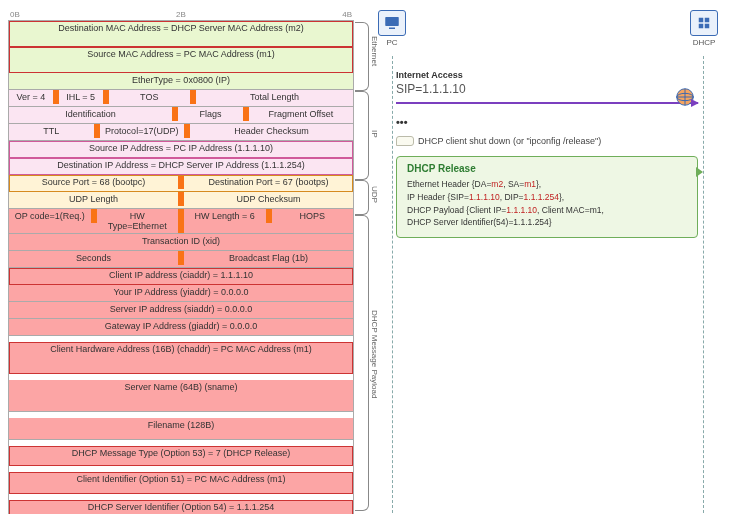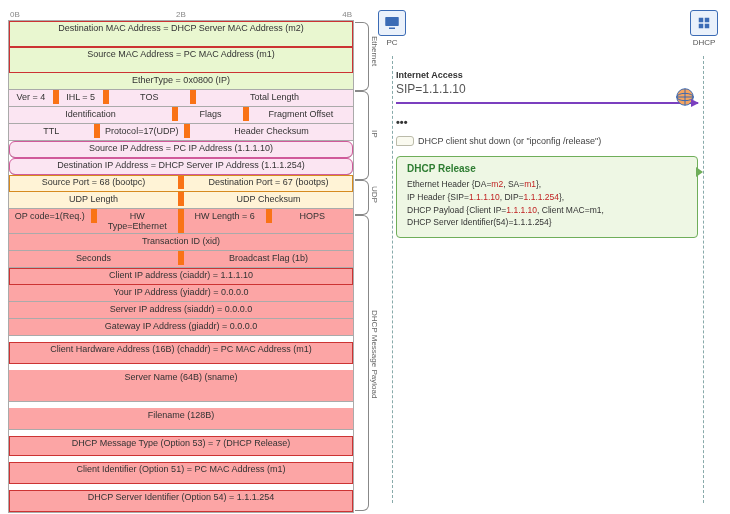--- a/index.html
+++ b/index.html
@@ -10,21 +10,21 @@
   .pkt { border: 1px solid #aaa; }
   .row { display: flex; border-bottom: 1px solid #aaa; min-height: 17px; align-items: flex-start; }
   .row:last-child { border-bottom: none; }
   .cell { display: flex; align-items: center; justify-content: center; padding: 2px 3px; text-align: center; border-right: 6px solid #f97316; }
   .cell:last-child { border-right: none; }
   .eth { background: #e9f7d0; }
   .ip  { background: #fbe5f2; }
   .udp { background: #fff3d6; }
   .dhcp{ background: #fca5a5; }
   .hl-red  { outline: 1.5px solid #cc3333; outline-offset: -1.5px; position: relative; z-index: 2; }
-  .hl-pink { outline: 1.5px solid #d05a9a; outline-offset: -1.5px; position: relative; z-index: 2; border-radius: 6px; }
+  .hl-pink { outline: 1.5px solid #d05a9a; outline-offset: -1.5px; position: relative; z-index: 2; }
   .hl-or   { outline: 1.5px solid #d68a1e; outline-offset: -1.5px; position: relative; z-index: 2; }
   .gap { height: 6px; background: #fff; border-left:1px solid #fff; border-right:1px solid #fff;}
   .brace { position: absolute; width: 14px; border-right: 1px solid #888; border-top: 1px solid #888; border-bottom: 1px solid #888; border-radius: 0 6px 6px 0; }
   .brace-lbl { position: absolute; font-size: 8px; color: #666; writing-mode: vertical-rl; text-orientation: mixed; }
   .right { flex: 1; position: relative; }
   .nodes { display: flex; justify-content: space-between; align-items: center; padding: 0 4px; }
   .node { display: flex; flex-direction: column; align-items: center; gap: 2px; }
   .node-box { width: 28px; height: 26px; border: 1.5px solid #3b6bb5; border-radius: 3px; background: #eaf1fb; display:flex; align-items:center; justify-content:center; }
   .node svg { width: 18px; height: 18px; fill: #3b6bb5; }
   .node-lbl { font-size: 8px; color: #555; }
@@ -119,21 +119,21 @@
       <div class="row dhcp">
           <div class="cell" style="flex:1">Your IP Address (yiaddr) = 0.0.0.0</div>
         </div>
       <div class="row dhcp">
           <div class="cell" style="flex:1">Server IP address (siaddr) = 0.0.0.0</div>
         </div>
       <div class="row dhcp">
           <div class="cell" style="flex:1">Gateway IP Address (giaddr) = 0.0.0.0</div>
         </div>
       <div class="gap"></div>
-      <div class="row dhcp hl-red" style="height:22px">
+      <div class="row dhcp hl-red" style="height:32px">
           <div class="cell" style="flex:1">Client Hardware Address (16B) (chaddr) = PC MAC Address (m1)</div>
         </div>
       <div class="gap"></div>
       <div class="row dhcp" style="height:32px">
           <div class="cell" style="flex:1">Server Name (64B) (sname)</div>
         </div>
       <div class="gap"></div>
       <div class="row dhcp" style="height:22px">
           <div class="cell" style="flex:1">Filename (128B)</div>
         </div>

